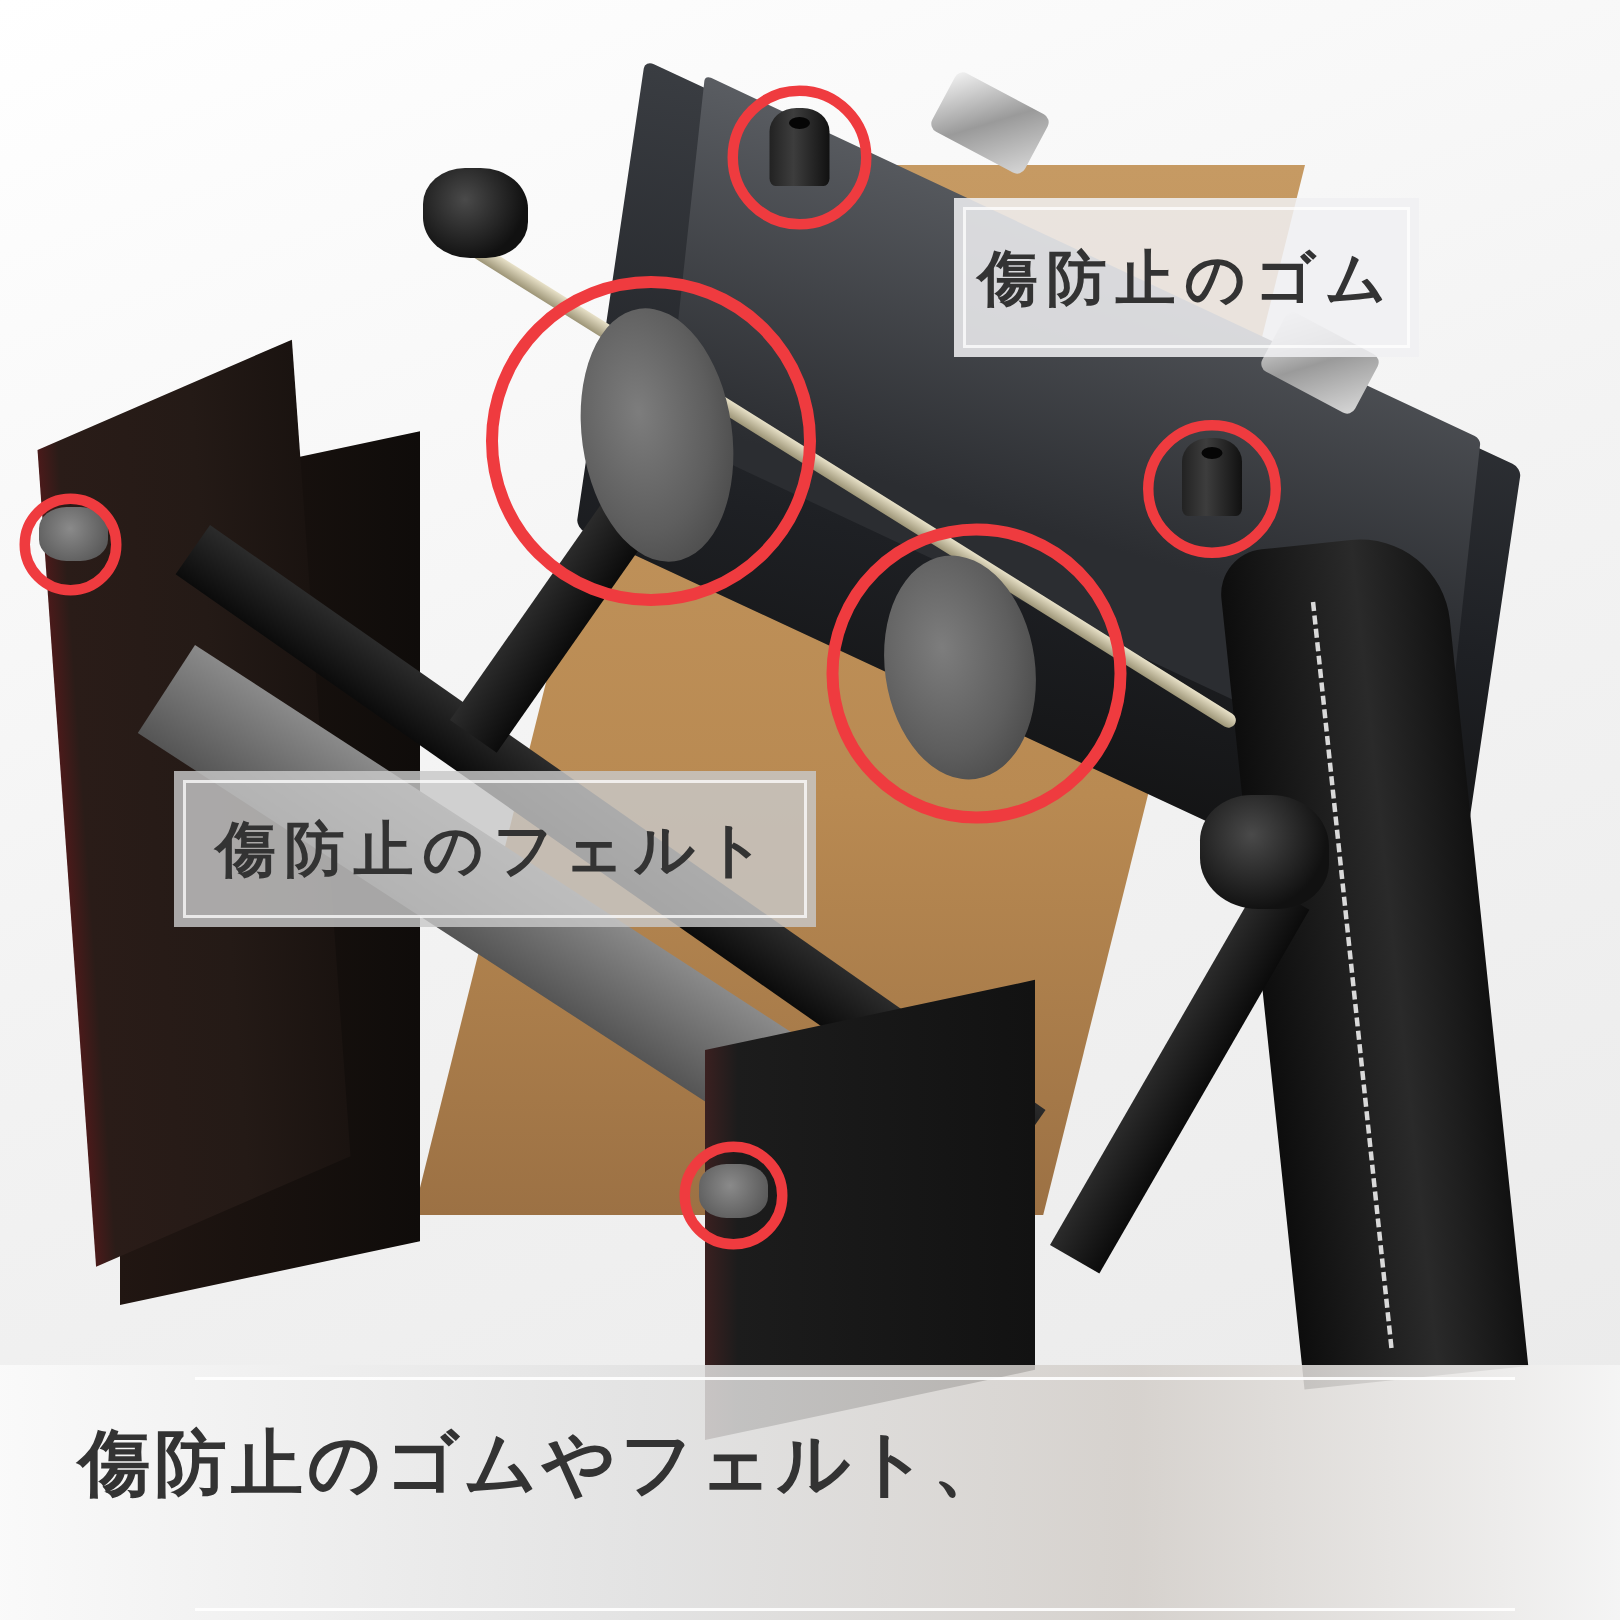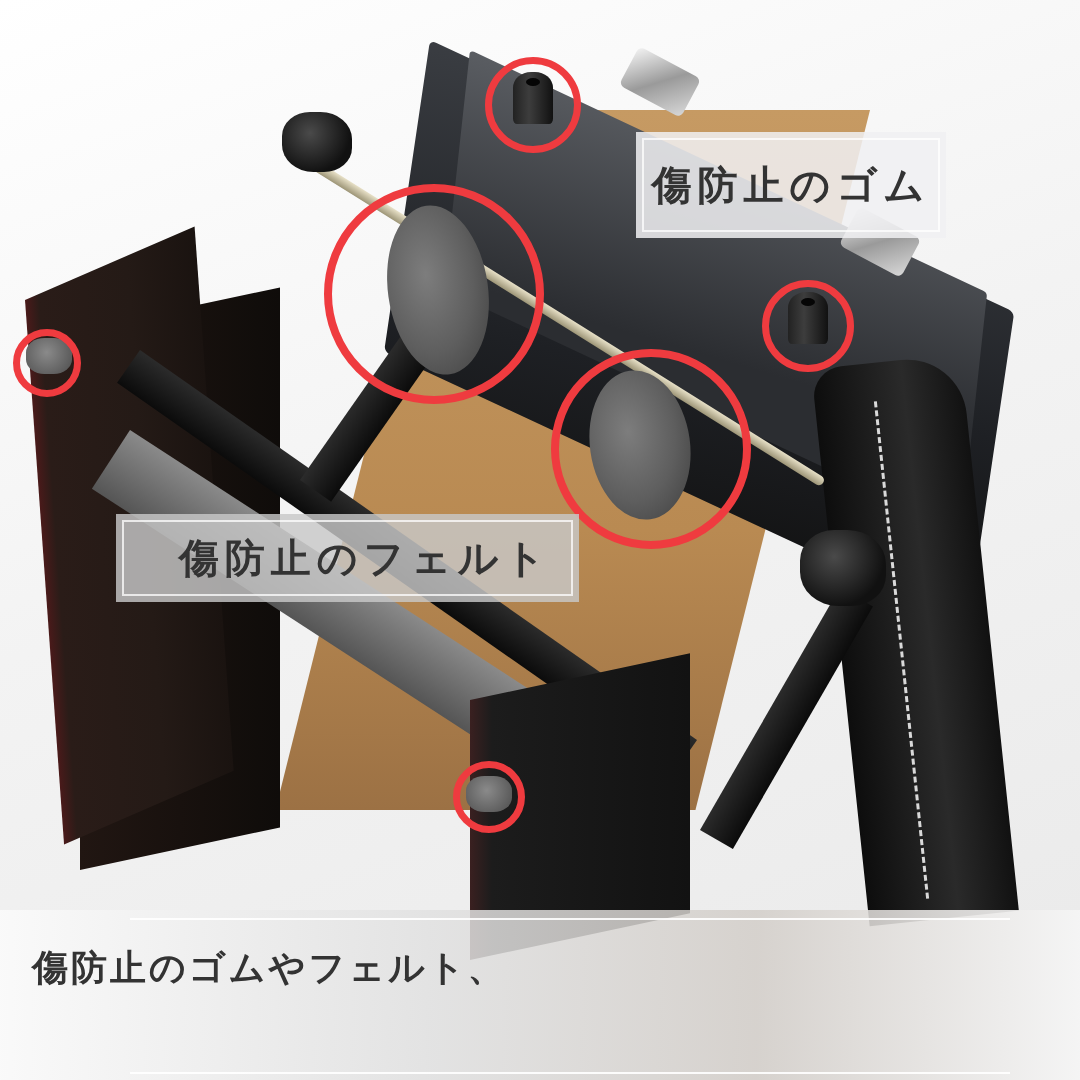--- a/index.html
+++ b/index.html
@@ -38,28 +38,28 @@
   .clip { width: 70px; height: 44px; background: linear-gradient(135deg,#f4f4f4,#9a9a9a 50%,#d8d8d8); border-radius: 6px; transform: rotate(28deg); }
 
   
   .ring { position: absolute; border: 7px solid #ef3b3f; border-radius: 50%; box-sizing: border-box; }
 
   
   .label-box { position: absolute; display: flex; align-items: center; justify-content: center;
     font-family: "DejaVu Serif", "Liberation Serif", serif; font-weight: bold; color: #333333; letter-spacing: 6px; }
   .label-box::before { content: ""; position: absolute; inset: 6px; border: 2px solid rgba(255,255,255,0.75); pointer-events: none; }
   .label-gum { left: 636px; top: 132px; width: 310px; height: 106px; background: rgba(240,240,242,0.86); font-size: 40px; }
-  .label-felt { left: 116px; top: 514px; width: 428px; height: 88px; background: rgba(200,200,200,0.82); font-size: 40px; padding-left: 35px; }
+  .label-felt { left: 116px; top: 514px; width: 428px; height: 104px; background: rgba(200,200,200,0.82); font-size: 40px; }
 
   
   .banner { left: 0; top: 910px; width: 1080px; height: 170px;
     background: linear-gradient(90deg, rgba(250,250,250,0.96) 0%, rgba(225,225,225,0.86) 40%, rgba(210,205,200,0.84) 70%, rgba(245,245,245,0.95) 100%); }
   .banner-line { position: absolute; left: 130px; right: 70px; height: 2px; background: rgba(255,255,255,0.9); }
-  .banner-text { position: absolute; left: 32px; font-family: "DejaVu Serif", "Liberation Serif", serif; font-weight: bold; color: #333333;
-    font-size: 36px; letter-spacing: 3px; white-space: nowrap; }
+  .banner-text { position: absolute; left: 52px; font-family: "DejaVu Serif", "Liberation Serif", serif; font-weight: bold; color: #333333;
+    font-size: 48px; letter-spacing: 3px; white-space: nowrap; }
 </style>
 </head>
 <body>
 
 <div class="canvas">
 
   <div class="abs wood-inner"></div>
   <div class="abs seat-top"></div>
   <div class="abs seat-plate"></div>
   <div class="abs clip" style="left:625px;top:60px;"></div>

